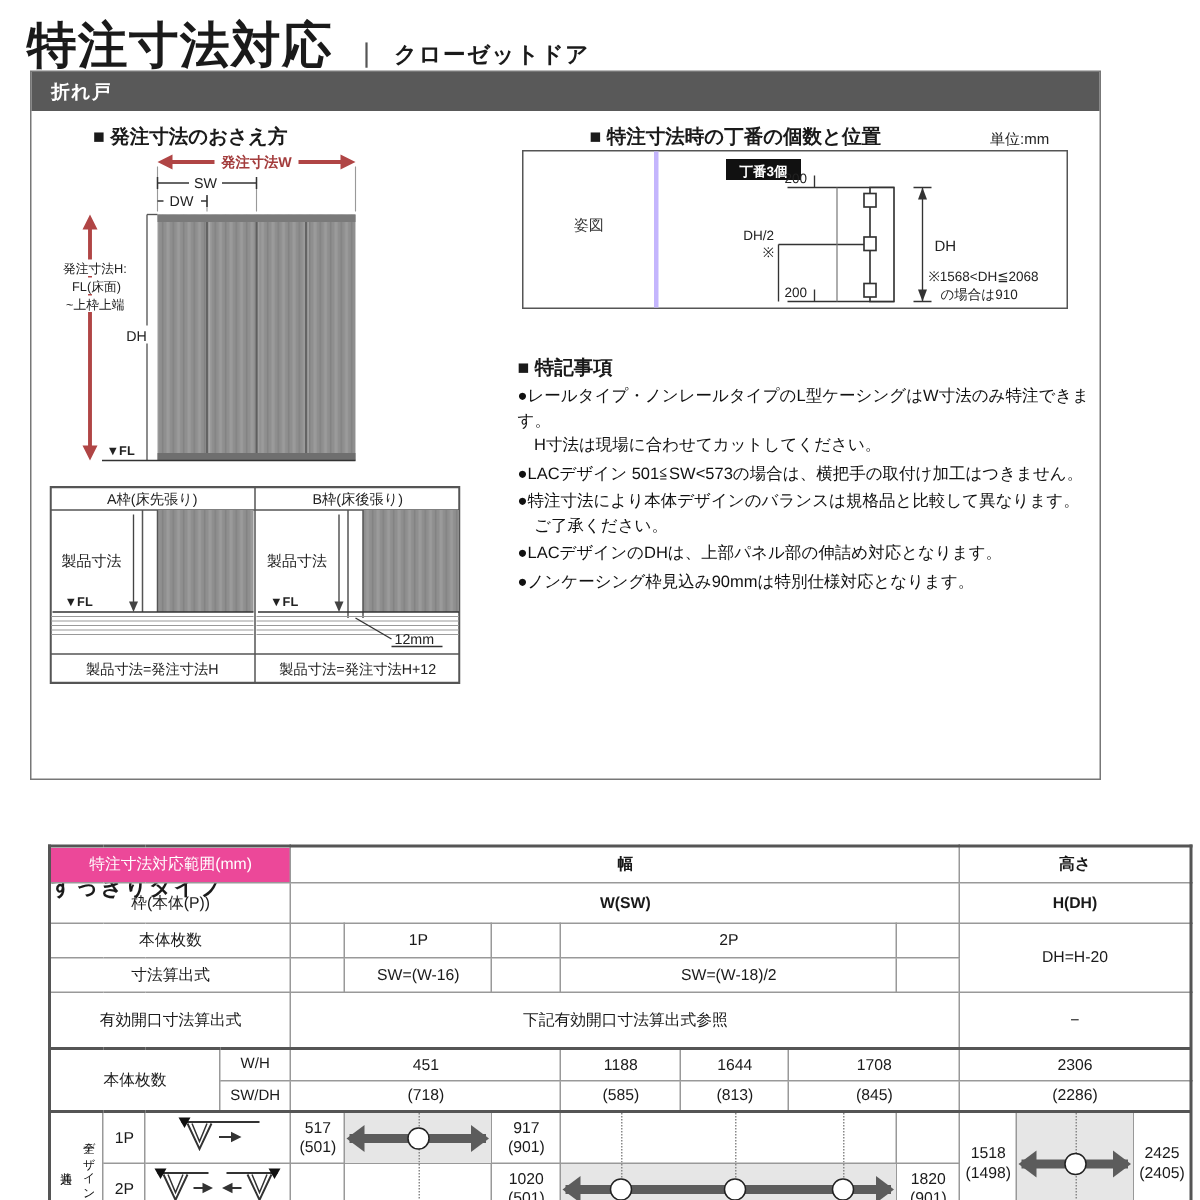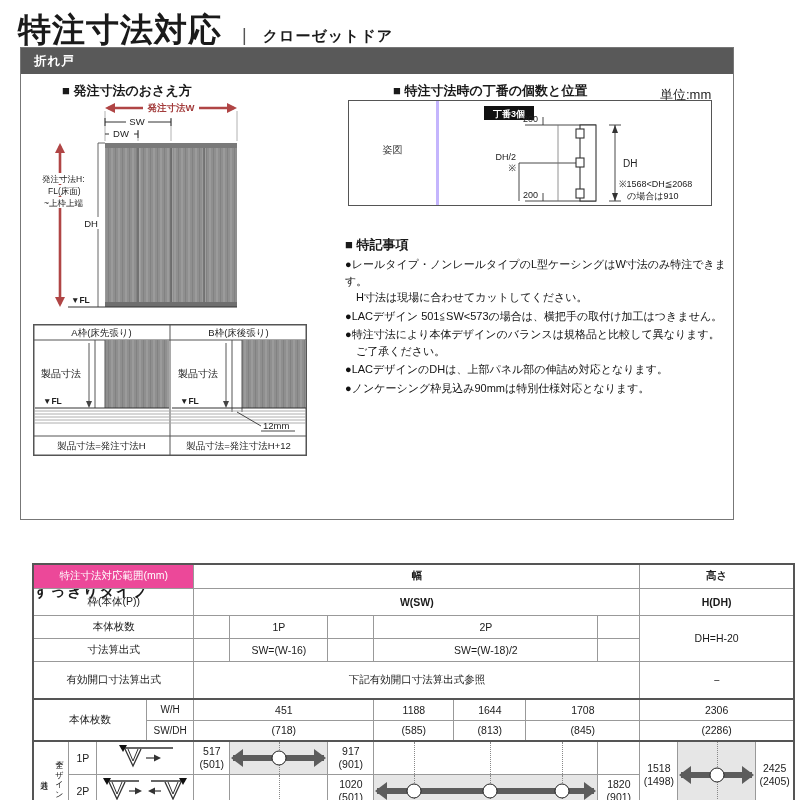--- a/index.html
+++ b/index.html
@@ -9,21 +9,21 @@
   .hdr{position:absolute;left:18px;top:8px;display:flex;align-items:baseline;}
   .hdr .t{font-size:33px;font-weight:bold;letter-spacing:1px;}
   .hdr .sep{font-size:18px;color:#555;margin:0 16px 0 20px;}
   .hdr .s{font-size:15px;font-weight:bold;letter-spacing:1px;}
   
   .secbox{position:absolute;left:20px;top:47px;width:714px;height:473px;
           border:1px solid #777;box-sizing:border-box;background:#fff;}
   .secbar{height:26px;background:#595959;color:#fff;font-size:12.5px;font-weight:bold;
           line-height:26px;padding-left:13px;letter-spacing:1px;}
   .h13{position:absolute;font-size:13px;font-weight:bold;}
-  .unit{position:absolute;font-size:13px;color:#222;}
+  .unit{position:absolute;font-size:10px;color:#222;}
   
   .hingebox{position:absolute;left:348px;top:100px;width:364px;height:106px;
             border:1px solid #555;box-sizing:border-box;}
   .hingebox .figcell{position:absolute;left:0;top:0;width:90px;height:100%;
             border-right:3px solid #c4b5fd;box-sizing:border-box;}
   .figlabel{position:absolute;left:0;top:42px;width:100%;text-align:center;font-size:10px;color:#333;}
   .hingebox svg{position:absolute;left:90px;top:0;}
   
   .notes{position:absolute;left:345px;top:256px;width:392px;}
   .note-item{font-size:11px;line-height:1.5;white-space:pre-wrap;margin-bottom:2px;color:#111;}

